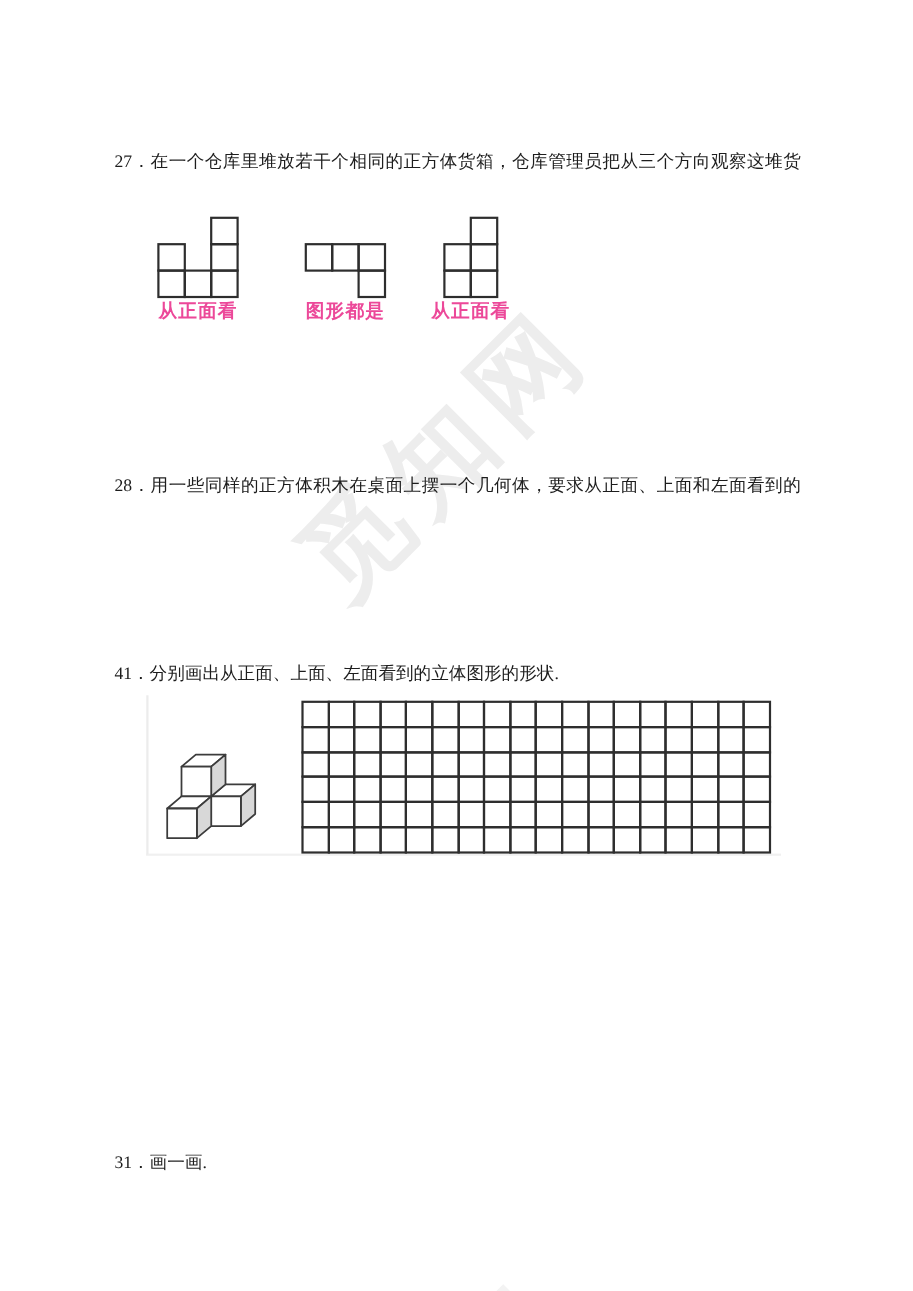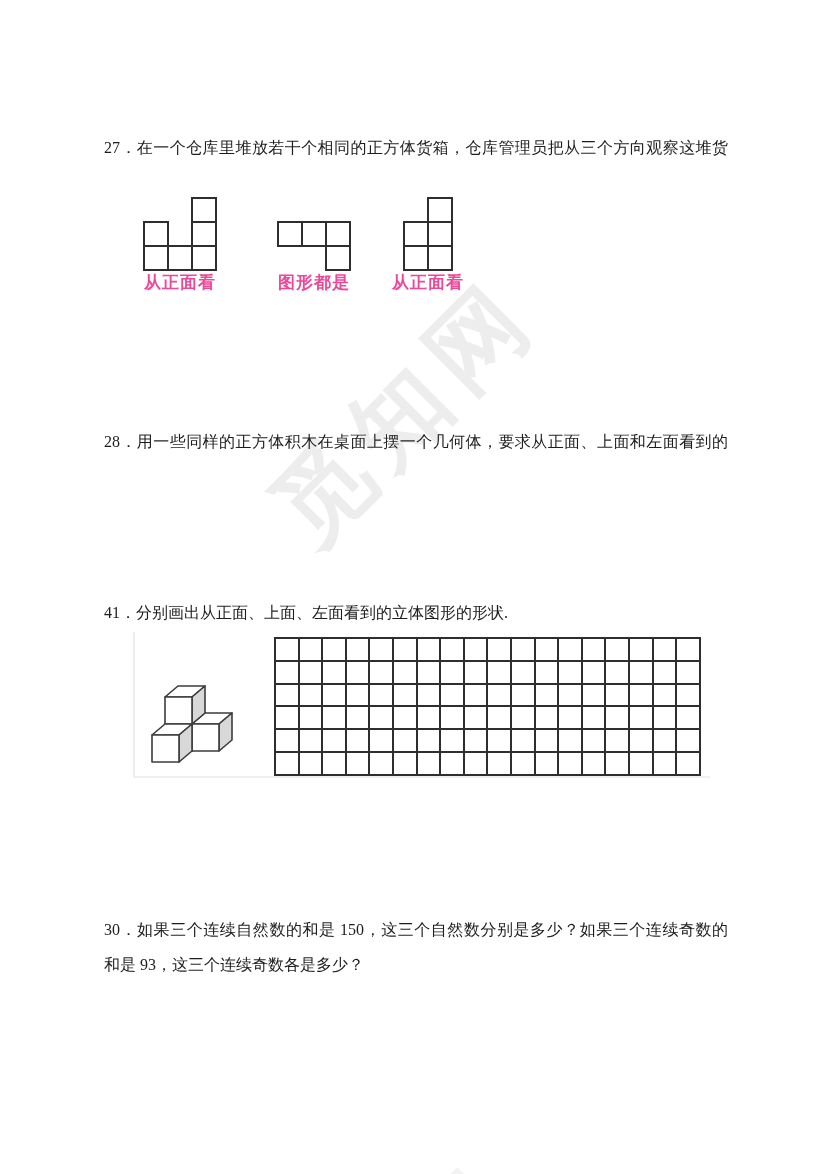--- a/index.html
+++ b/index.html
@@ -226,19 +226,16 @@
         <div class="gcell" style="left: 259.6px; top: 114px; width: 25.6px; height: 24.8px; border-width: 2px;"></div>
         <div class="gcell" style="left: 283.2px; top: 114px; width: 25.6px; height: 24.8px; border-width: 2px;"></div>
         <div class="gcell" style="left: 306.8px; top: 114px; width: 25.6px; height: 24.8px; border-width: 2px;"></div>
         <div class="gcell" style="left: 330.4px; top: 114px; width: 25.6px; height: 24.8px; border-width: 2px;"></div>
         <div class="gcell" style="left: 354px; top: 114px; width: 25.6px; height: 24.8px; border-width: 2px;"></div>
         <div class="gcell" style="left: 377.6px; top: 114px; width: 25.6px; height: 24.8px; border-width: 2px;"></div>
         <div class="gcell" style="left: 401.2px; top: 114px; width: 25.6px; height: 24.8px; border-width: 2px;"></div>
       </div>
   </div>
 
-  <div class="qtext" style="top:912px">
-    <div class="jline">30．如果三个连续自然数的和是 150，这三个自然数分别是多少？如果三个连续奇数的</div>
-    <div>和是 93，这三个连续奇数各是多少？</div>
-  </div>
-
+
+  <div class="qtext" style="top:1040px">31．画一画.</div>
 
 </div>
 
 </body></html>

